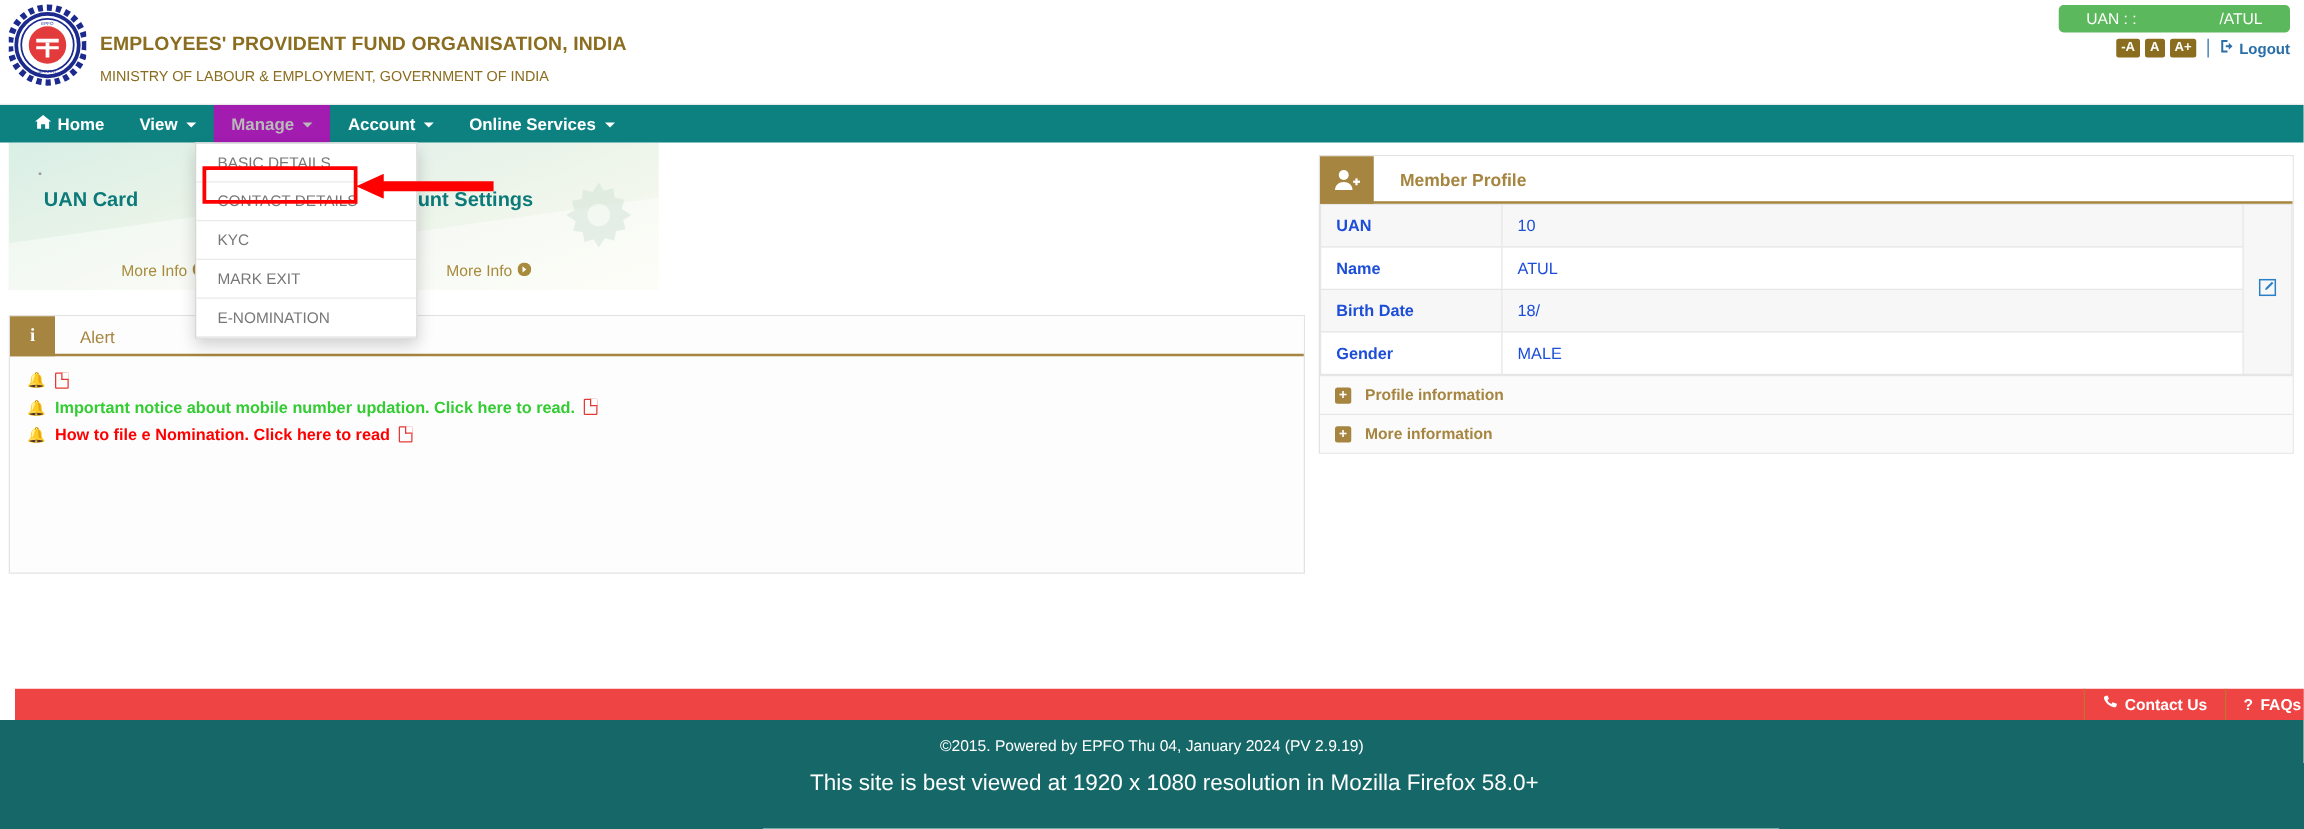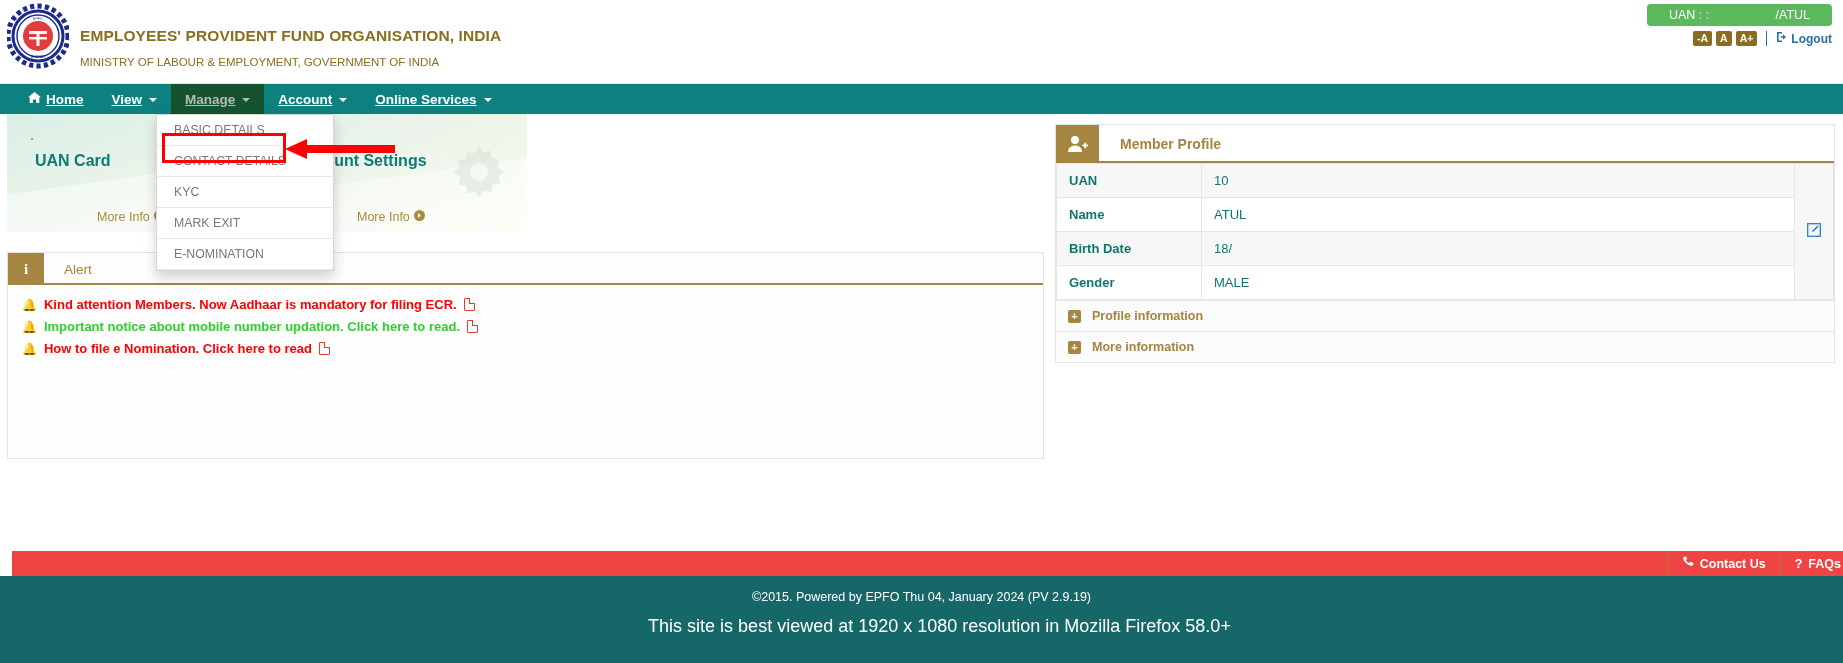--- a/index.html
+++ b/index.html
@@ -63,23 +63,23 @@
     position: relative;
     height: 30px; background: #0d8080;
     display: flex; align-items: stretch;
     padding-left: 14px;
     z-index: 40;
   }
   .nav-item {
     display: flex; align-items: center; gap: 5px;
     padding: 0 14px;
     color: #ffffff; font-size: 13.5px; font-weight: bold;
-    cursor: pointer; white-space: nowrap; text-decoration: underline;
-  }
-  .nav-item.active { background: #14532d; color: #b9b9b9; align-items: center; }
+    cursor: pointer; white-space: nowrap;
+  }
+  .nav-item.active { background: #a21caf; color: #b9b9b9; align-items: center; }
   .caret {
     display: inline-block; width: 0; height: 0;
     border-left: 4px solid transparent; border-right: 4px solid transparent;
     border-top: 4px solid currentColor; margin-left: 2px; margin-top: 2px;
   }
 
   
   .dropdown {
     position: absolute; left: 156px; top: 114px;
     width: 178px;
@@ -208,21 +208,21 @@
     background: #a5853f; display: flex; align-items: center; justify-content: center;
   }
   .profile-head-label {
     position: absolute; left: 64px; top: 0; height: 38px;
     display: flex; align-items: center;
     font-size: 14px; font-weight: bold; color: #a5853f;
   }
   .ptable { width: 100%; border-collapse: collapse; }
   .ptable td {
     border: 1px solid #e6e6e6;
-    font-size: 13px; color: #0f766e;
+    font-size: 13px; color: #1d4ed8;
     padding: 9px 12px; vertical-align: middle;
   }
   .ptable td.k { width: 145px; font-weight: bold; background: transparent; }
   .ptable tr.striped td { background: #f7f7f7; }
   .edit-cell { width: 27px; text-align: center; border-left: 1px solid #e6e6e6; }
   .edit-ico { color: #2a7fc9; font-size: 14px; cursor: pointer; }
   .collapse-row {
     display: flex; align-items: center; gap: 11px;
     height: 31px; padding-left: 12px;
     border-top: 1px solid #e6e6e6;
@@ -373,21 +373,20 @@
 
       <div class="alert-panel">
         <div class="panel-tabhead">
           <div class="tab-icon-box">i</div>
           <div class="tab-label">Alert</div>
         </div>
         <div class="alert-list">
 
           <div class="alert-row">
             <span class="bell">🔔</span>
-            <span style="color:#ff0000">Kind attention Members. Now Aadhaar is mandatory for filing ECR.</span>
             <span class="pdf-ico"></span>
           </div>
 
           <div class="alert-row">
             <span class="bell">🔔</span>
             <span style="color:#33cc33">Important notice about mobile number updation. Click here to read.</span>
             <span class="pdf-ico"></span>
           </div>
 
           <div class="alert-row">

